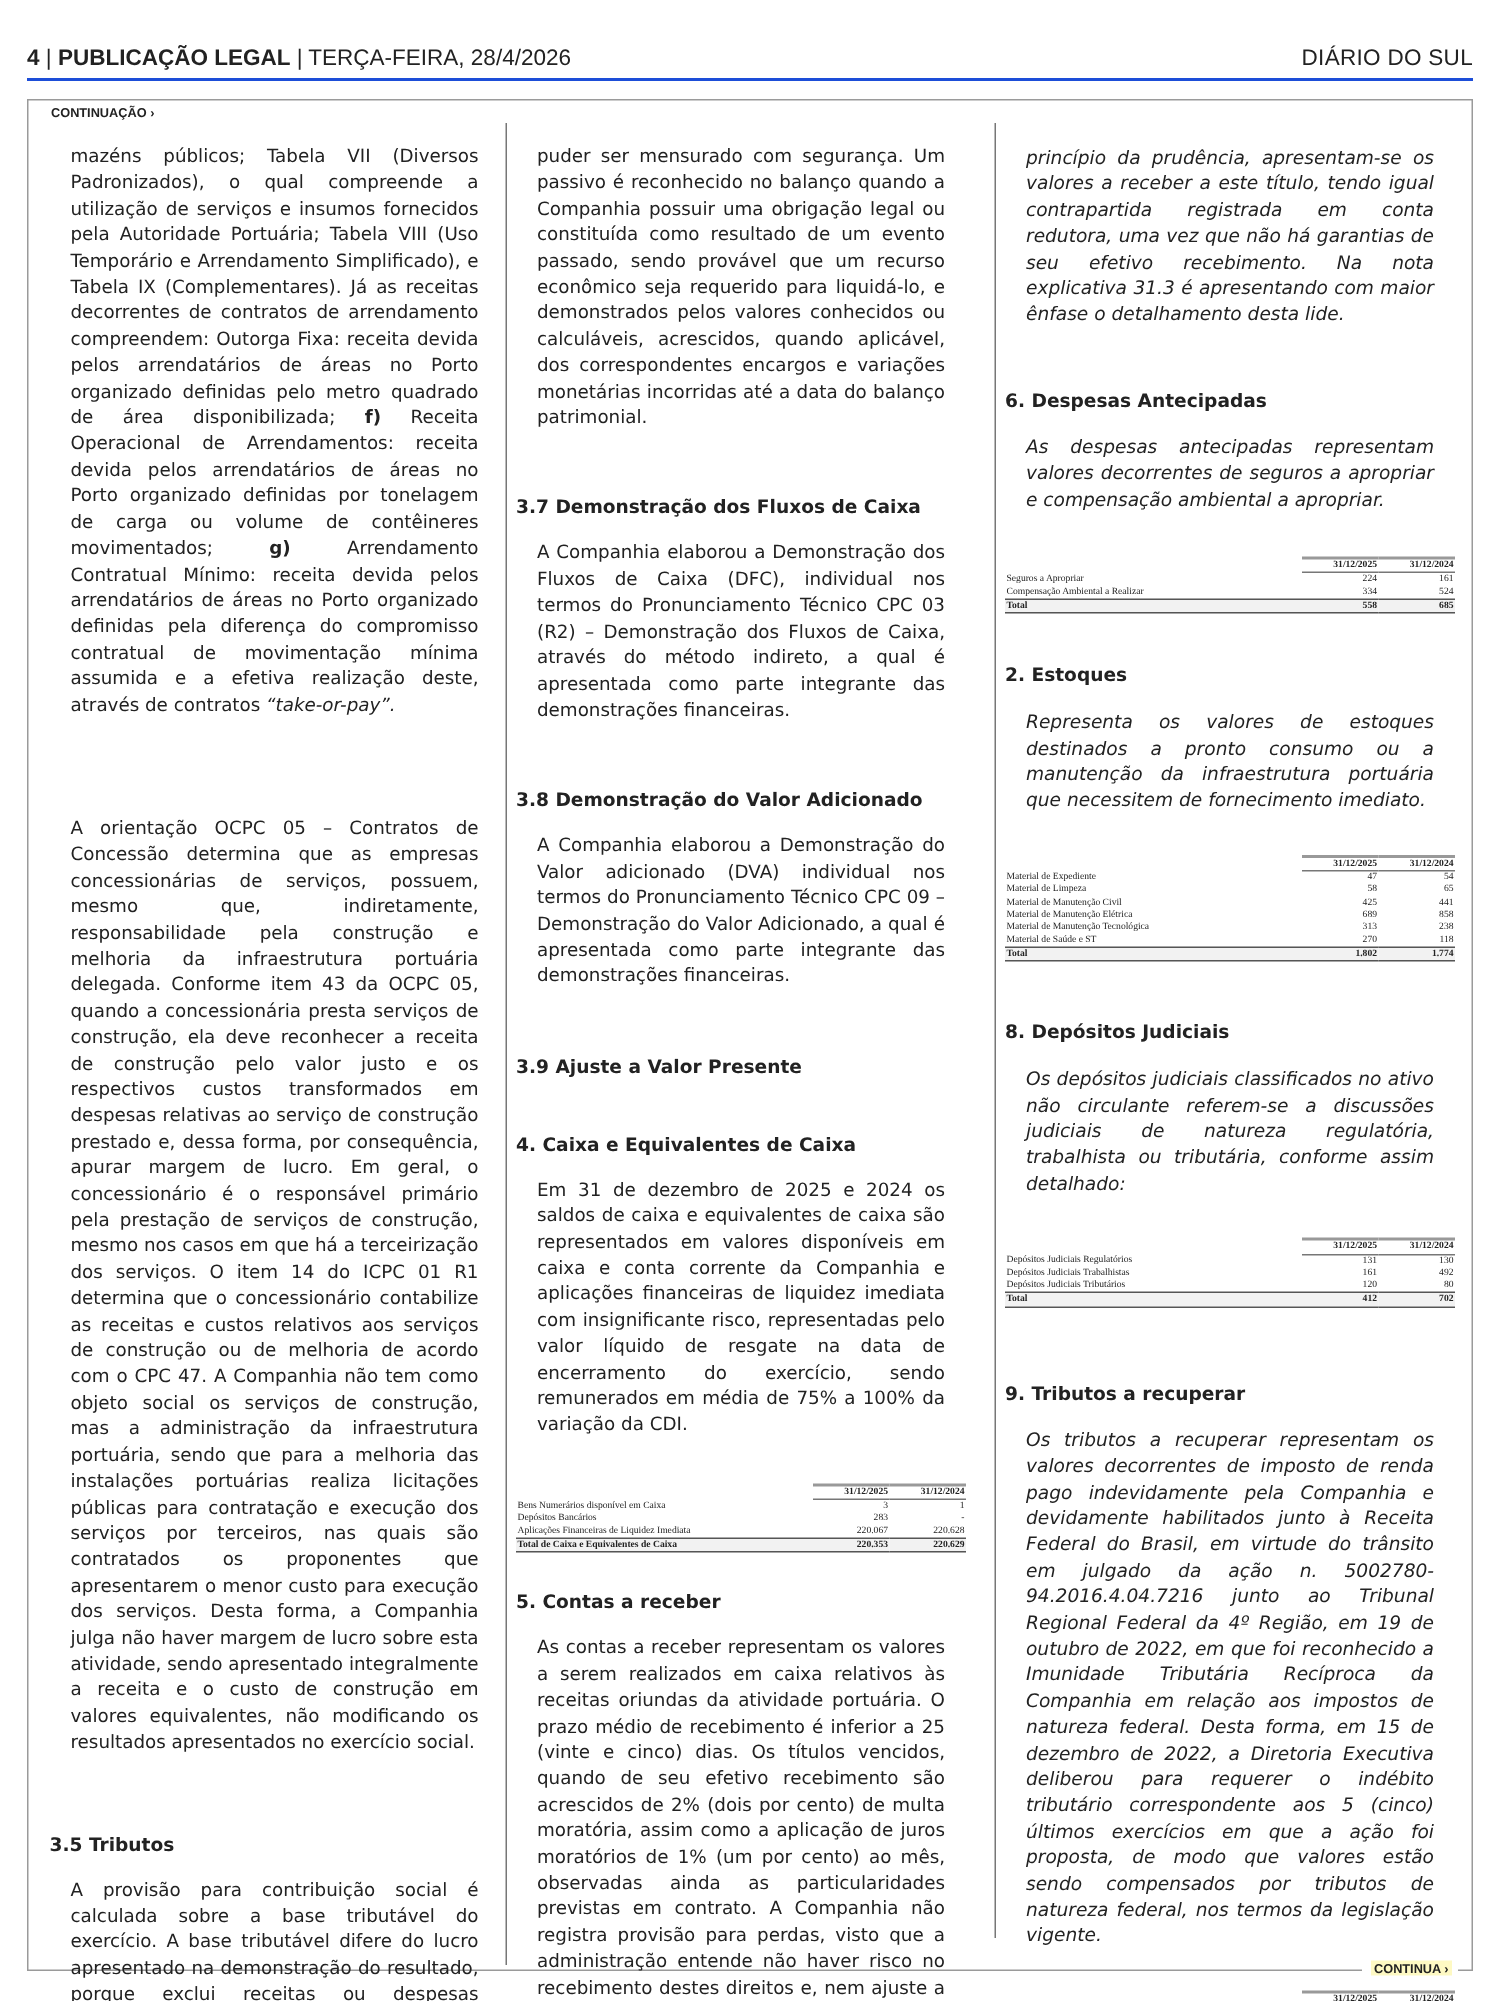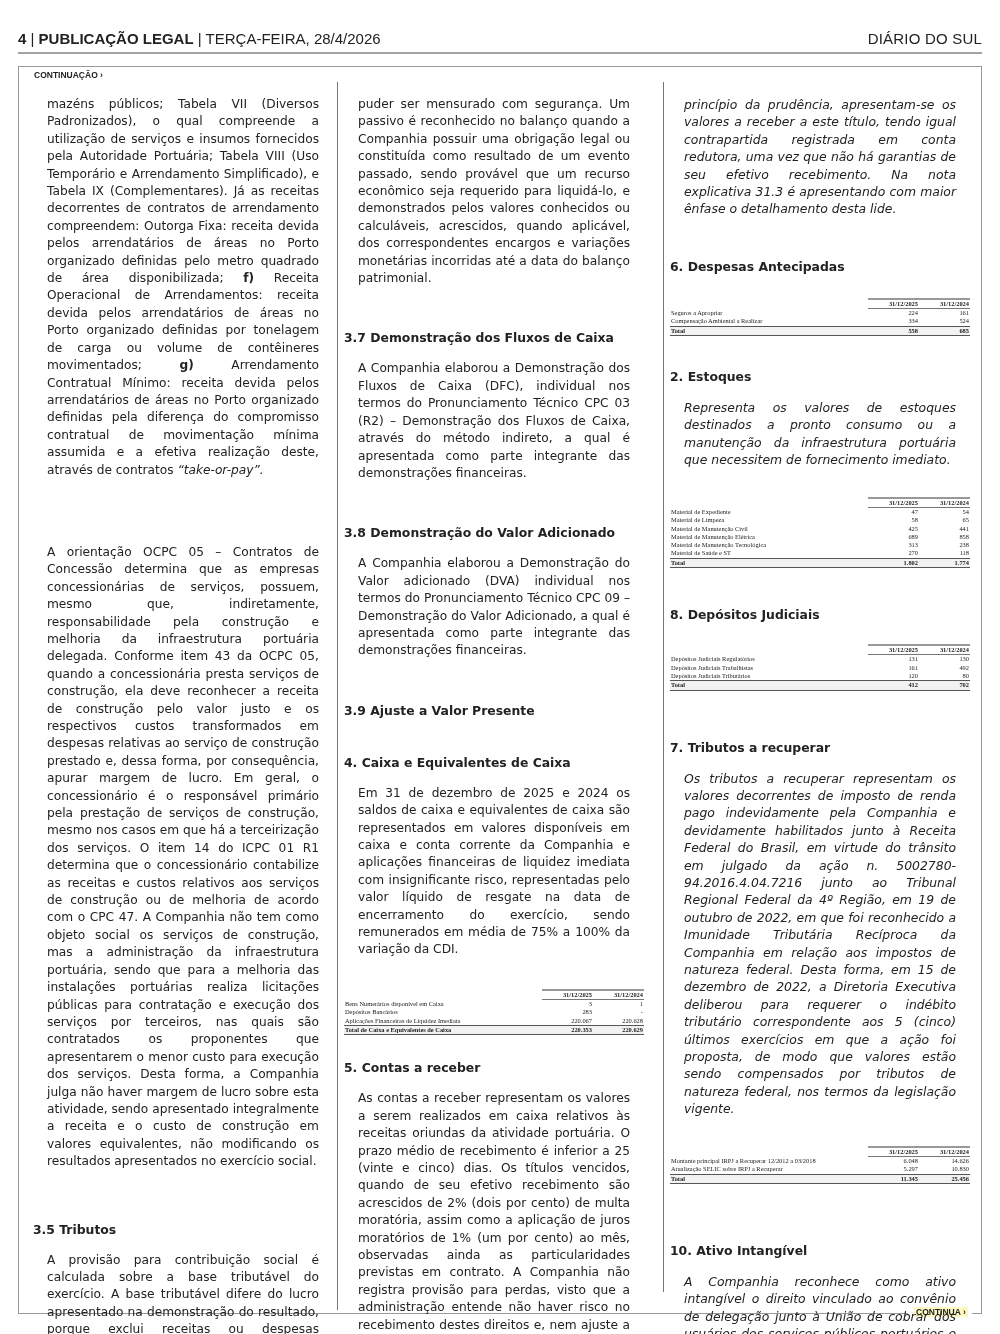--- a/index.html
+++ b/index.html
@@ -1,21 +1,21 @@
 <!DOCTYPE html>
 <html><head>
 <meta charset="utf-8">
 <style>
   * { box-sizing: border-box; margin: 0; padding: 0; }
   html, body { width: 1000px; height: 1334px; background: #ffffff; overflow: hidden; }
   body { font-family: "DejaVu Sans", sans-serif; color: #222; position: relative; }
 
   .page-header {
     position: absolute; left: 18px; top: 30px; width: 964px; height: 24px;
-    border-bottom: 2px solid #a3a3a3;
+    border-bottom: 2px solid #1d4ed8;
     font-family: "Liberation Sans", sans-serif; font-size: 15px; color: #222;
     display: flex; justify-content: space-between; align-items: flex-start;
   }
   .page-header .left b { font-weight: bold; }
   .page-header .right { font-weight: normal; letter-spacing: 0.2px; }
 
   .frame {
     position: absolute; left: 18px; top: 66px; width: 964px; height: 1248px;
     border: 1px solid #9a9a9a; border-bottom: none;
   }
@@ -152,20 +152,21 @@
 
   </tbody>
     </table>
 
 </div>
 
 <div class="col col3">
   <p class="big">princípio da prudência, apresentam-se os valores a receber a este título, tendo igual contrapartida registrada em conta redutora, uma vez que não há garantias de seu efetivo recebimento. Na nota explicativa 31.3 é apresentando com maior ênfase o detalhamento desta lide.</p>
   <div style="height:26px"></div>
   <h3>6. Despesas Antecipadas</h3>
+  <p class="big">As despesas antecipadas representam valores decorrentes de seguros a apropriar e compensação ambiental a apropriar.</p>
   <div style="height:16px"></div>
   <table class="fin-table">
     <tbody>
         <tr>
           <th class="blank"></th>
           <th>31/12/2025</th>
           <th>31/12/2024</th>
         </tr>
     <tr>
           <td>Seguros a Apropriar</td>
@@ -227,20 +228,21 @@
         </tr>
     <tr class="total">
           <td>Total</td>
           <td class="num">1.802</td>
           <td class="num">1.774</td>
         </tr>
   </tbody>
     </table>
   <div style="height:38px"></div>
   <h3>8. Depósitos Judiciais</h3>
+  <p class="big">Os depósitos judiciais classificados no ativo não circulante referem-se a discussões judiciais de natureza regulatória, trabalhista ou tributária, conforme assim detalhado:</p>
   <div style="height:14px"></div>
   <table class="fin-table">
     <tbody>
         <tr>
           <th class="blank"></th>
           <th>31/12/2025</th>
           <th>31/12/2024</th>
         </tr>
     <tr>
           <td>Depósitos Judiciais Regulatórios</td>
@@ -258,21 +260,21 @@
           <td class="num">80</td>
         </tr>
     <tr class="total">
           <td>Total</td>
           <td class="num">412</td>
           <td class="num">702</td>
         </tr>
   </tbody>
     </table>
   <div style="height:48px"></div>
-  <h3>7. Tributos a recuperar</h3>
+  <h3>9. Tributos a recuperar</h3>
   <p class="big">Os tributos a recuperar representam os valores decorrentes de imposto de renda pago indevidamente pela Companhia e devidamente habilitados junto à Receita Federal do Brasil, em virtude do trânsito em julgado da ação n. 5002780-94.2016.4.04.7216 junto ao Tribunal Regional Federal da 4º Região, em 19 de outubro de 2022, em que foi reconhecido a Imunidade Tributária Recíproca da Companhia em relação aos impostos de natureza federal. Desta forma, em 15 de dezembro de 2022, a Diretoria Executiva deliberou para requerer o indébito tributário correspondente aos 5 (cinco) últimos exercícios em que a ação foi proposta, de modo que valores estão sendo compensados por tributos de natureza federal, nos termos da legislação vigente.</p>
   <div style="height:14px"></div>
   <table class="fin-table">
     <tbody>
         <tr>
           <th class="blank"></th>
           <th>31/12/2025</th>
           <th>31/12/2024</th>
         </tr>
     <tr>

